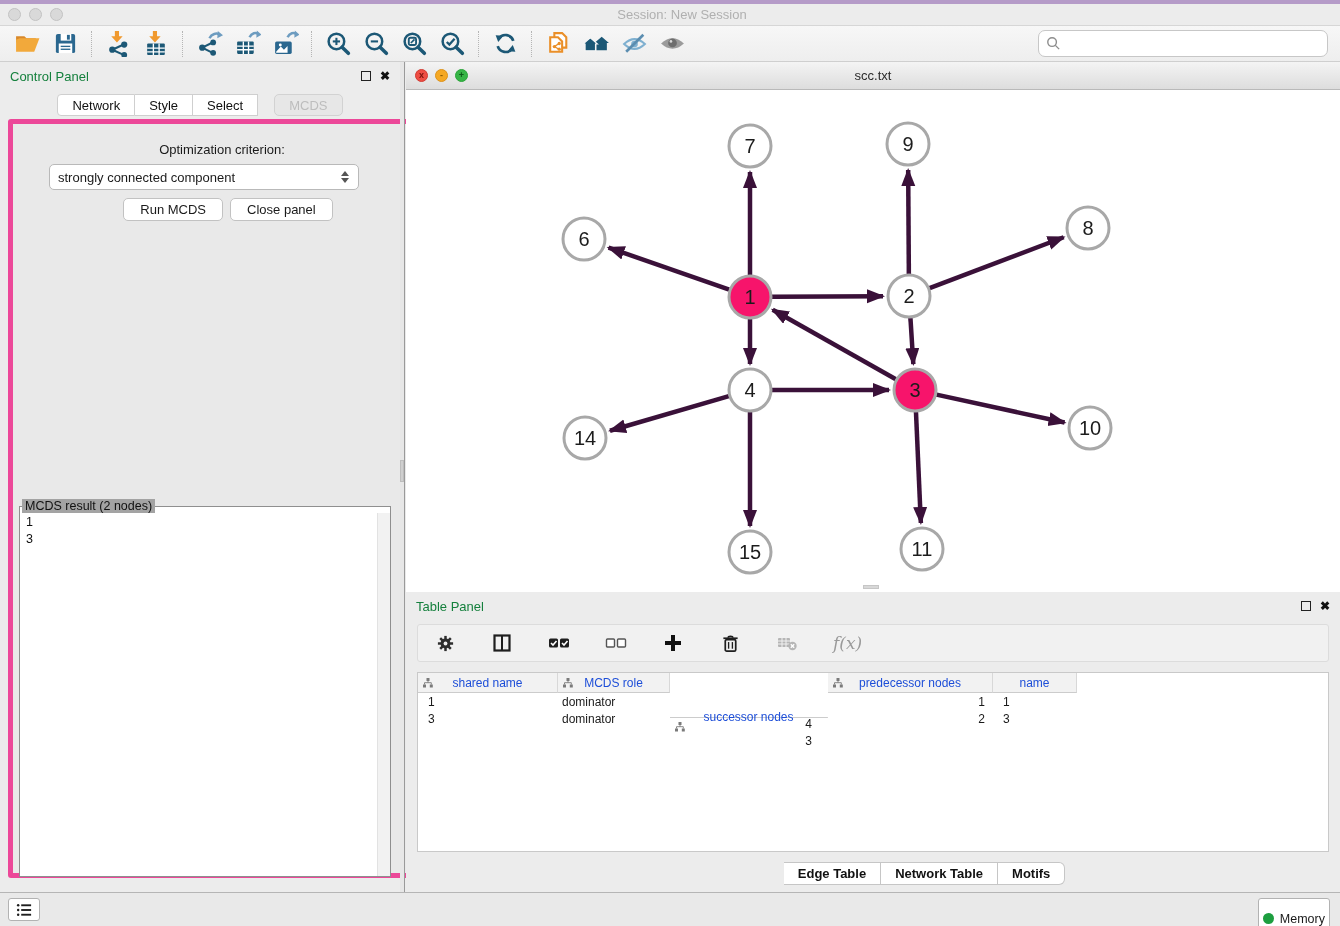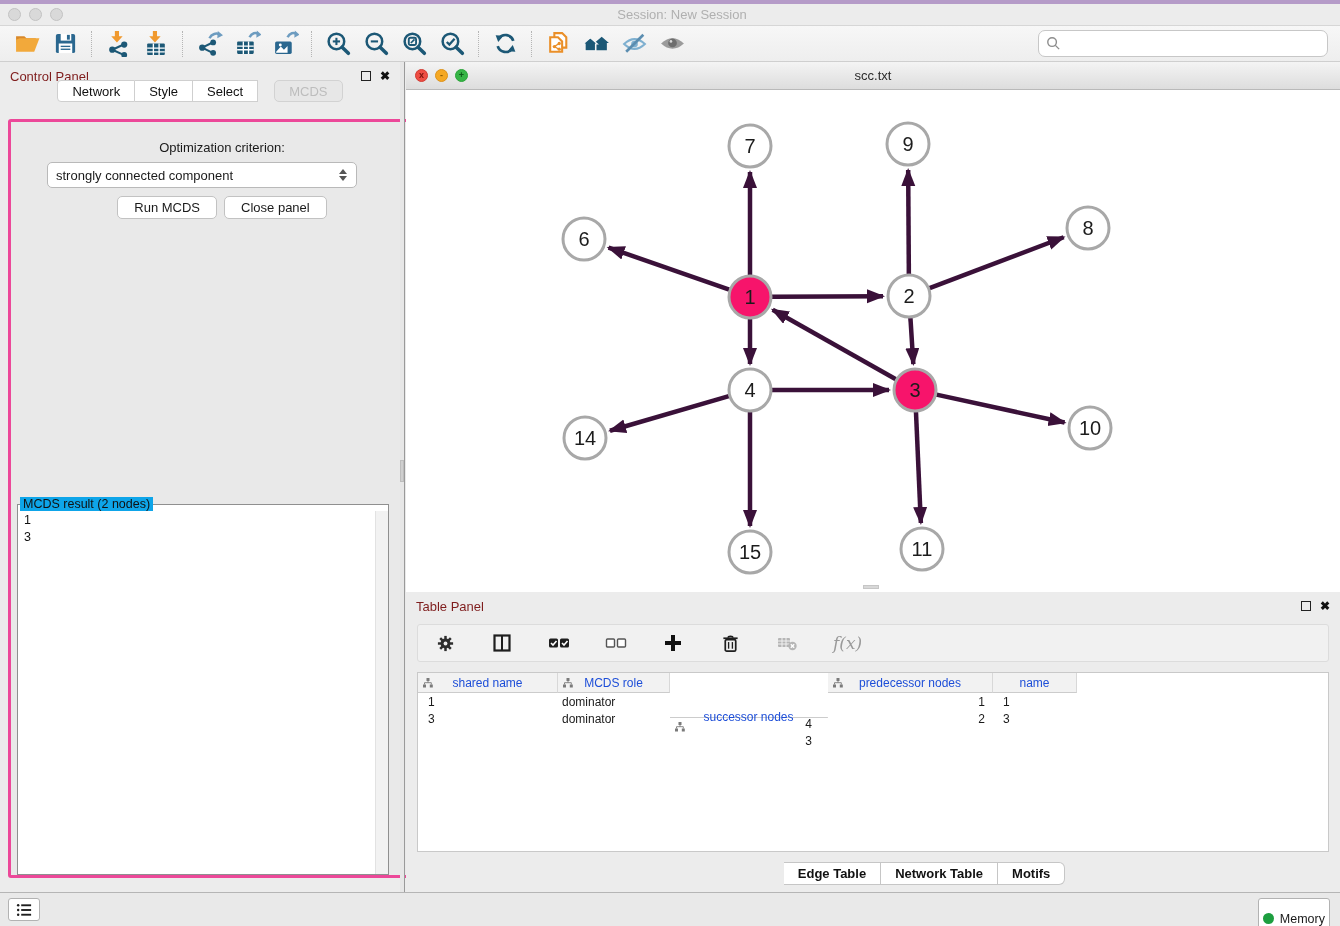--- a/index.html
+++ b/index.html
@@ -16,41 +16,41 @@
   
   #toolbar { position:absolute; left:0; top:26px; width:1340px; height:36px; background:linear-gradient(#f7f7f7,#eeeeee); border-bottom:1px solid #cfcfcf; display:flex; align-items:center; padding-left:8px; }
   .tb-btn { width:38px; height:30px; display:flex; align-items:center; justify-content:center; border-radius:4px; cursor:default; }
   .tb-sep { width:1px; height:26px; margin:0 7px; border-left:1px dotted #b5b5b5; }
   .search-wrap { margin-left:auto; margin-right:12px; width:290px; height:27px; background:#fff; border:1px solid #c7c7c7; border-radius:7px; display:flex; align-items:center; padding-left:7px; }
   .search-wrap input { border:none; outline:none; flex:1; height:21px; font-size:13px; font-family:"Liberation Sans",sans-serif; background:transparent; }
 
   
   #control-panel { position:absolute; left:0; top:62px; width:400px; height:830px; background:#ececec; }
   .panel-header { height:28px; display:flex; align-items:center; padding:0 10px; }
-  .panel-header .ph-title { font-size:13px; color:#7f1d1d; }
+  .panel-header .ph-title { font-size:13px; color:#15803d; }
   .panel-header .ph-icons { margin-left:auto; display:flex; gap:9px; align-items:center; }
   .float-box { width:10px; height:10px; border:1.6px solid #222; display:inline-block; }
   .close-x { font-size:12px; font-weight:bold; color:#111; line-height:10px; }
 
-  #cp-tabs { position:absolute; left:0; top:18px; width:400px; display:flex; justify-content:center; z-index:2; }
+  #cp-tabs { position:absolute; left:0; top:32px; width:400px; display:flex; justify-content:center; z-index:2; }
   .cp-tab { height:22px; padding:0 14px; background:#fff; border:1px solid #cfcfcf; border-left:none; display:flex; align-items:center; font-size:13px; color:#111; }
   .cp-tab:first-child { border-left:1px solid #cfcfcf; border-top-left-radius:4px; border-bottom-left-radius:4px; }
   .cp-tab.disabled-active { background:#e7e7e7; color:#bdbdbd; border-radius:5px; margin-left:16px; border:1px solid #d2d2d2; }
 
-  #cp-content { position:absolute; left:8px; top:57px; width:428px; height:759px; background:#e9e9e9; border:3px solid #ec4899; border-radius:3px; }
+  #cp-content { position:absolute; left:8px; top:57px; width:428px; height:759px; background:#e9e9e9; border:5px solid #ec4899; border-radius:3px; }
   .opt-label { text-align:center; margin-top:18px; font-size:13px; }
   .dropdown { position:absolute; left:36px; top:40px; width:310px; height:23px; background:#fff; border:1px solid #b9b9b9; border-radius:5px; display:flex; align-items:center; padding:12px 8px; font-size:13px; }
   .dropdown .dd-stepper { margin-left:auto; display:flex; flex-direction:column; gap:2px; padding-right:1px; }
   .dd-stepper .up { width:0;height:0;border-left:4px solid transparent;border-right:4px solid transparent;border-bottom:5px solid #555; }
   .dd-stepper .down { width:0;height:0;border-left:4px solid transparent;border-right:4px solid transparent;border-top:5px solid #555; }
-  .btn-row { position:absolute; left:0; top:74px; width:100%; display:flex; justify-content:center; gap:7px; }
+  .btn-row { position:absolute; left:6px; top:74px; width:100%; display:flex; justify-content:center; gap:7px; }
   .cp-btn { height:23px; padding:0 16px; background:#fff; border:1px solid #c2c2c2; border-radius:5px; font-size:13px; display:flex; align-items:center; }
 
   fieldset#mcds-result { position:absolute; left:6px; top:375px; width:372px; height:378px; border:1px solid #8f8f8f; background:#fff; }
-  fieldset#mcds-result legend { font-size:12.5px; color:#111; padding:0 3px; margin-left:2px; background:#0ea5e9; }
+  fieldset#mcds-result legend { font-size:12.5px; color:#111; padding:0 3px; margin-left:2px; background:#a3a3a3; }
   .result-text { position:absolute; left:0; top:0; right:14px; bottom:0; padding:1px 6px; font-size:12.5px; line-height:17px; color:#111; overflow:hidden; }
   .result-scroll { position:absolute; right:0; top:0; width:13px; height:100%; background:#f2f2f2; border-left:1px solid #e2e2e2; }
 
   
   #v-splitter { position:absolute; left:400px; top:62px; width:5px; height:830px; background:#e7e7e7; border-right:1px solid #9a9a9a; }
   #v-splitter .grip { position:absolute; left:0; top:398px; width:4px; height:22px; background:#cfcfcf; border:1px solid #bdbdbd; }
 
   
   #network-window { position:absolute; left:406px; top:62px; width:934px; height:530px; }
   #net-titlebar { height:28px; background:linear-gradient(#f4f4f4,#dddddd); border-bottom:1px solid #b9b9b9; position:relative; display:flex; align-items:center; justify-content:center; }

